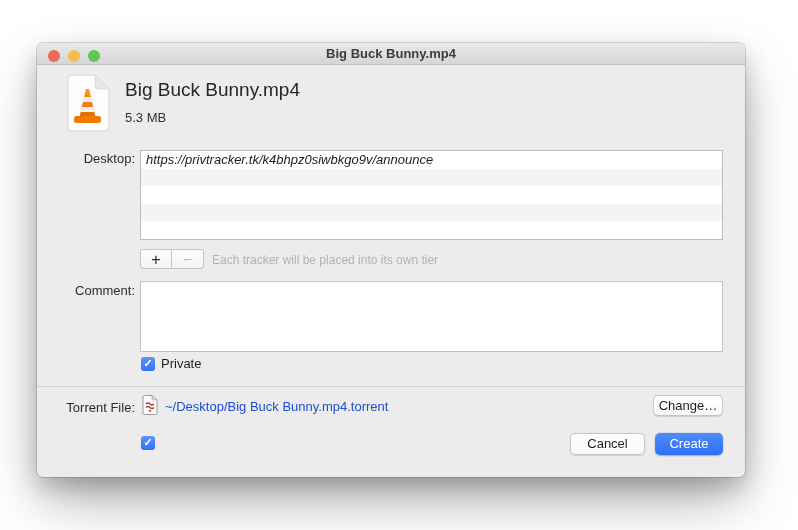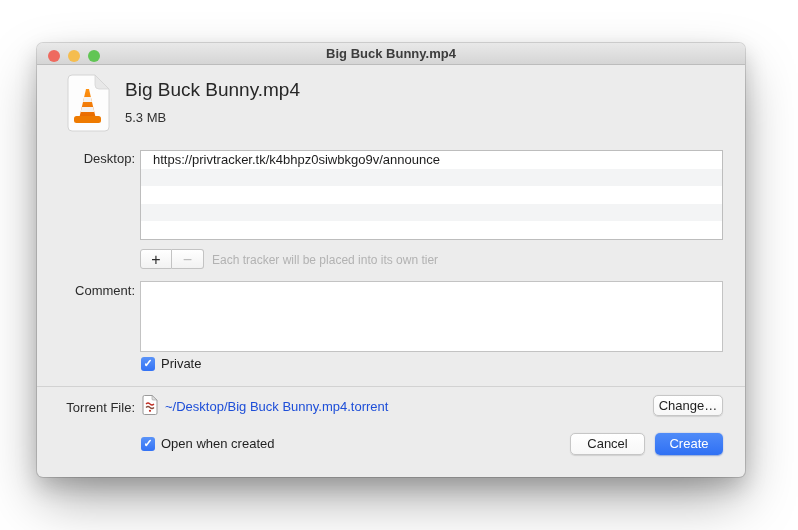--- a/index.html
+++ b/index.html
@@ -35,21 +35,21 @@
 
   
   .form-label { position:absolute; width:95px; text-align:right; font-size:13px; color:#2b2b2b; }
 
   
   .tracker-list {
     position:absolute; left:103px; top:107px; width:583px; height:90px;
     background:#ffffff; border:1px solid #bdbdbd; overflow:hidden;
   }
   .tracker-row { height:17.6px; line-height:17.6px; font-size:13px; color:#1d1d1d;
-    padding-left:12px; white-space:nowrap; overflow:hidden; }
+    padding-left:5px; white-space:nowrap; overflow:hidden;font-style:italic; }
   .tracker-row.stripe { background:#f3f4f5; }
 
   .segmented { position:absolute; left:103px; top:206px; display:flex; }
   .seg-btn {
     width:32px; height:20px; background:linear-gradient(#ffffff,#f2f2f2);
     border:1px solid #c3c3c3; font-size:16px; line-height:17px; text-align:center;
     color:#2b2b2b; cursor:default;
   }
   .seg-btn.first { border-radius:3px 0 0 3px; }
   .seg-btn.last  { border-radius:0 3px 3px 0; border-left:none; color:#b9b9b9; }
@@ -159,19 +159,18 @@
       <path d="M10 0.5 L15 5 H11 a1 1 0 0 1 -1 -1 Z" fill="#e0e0e0" stroke="#9a9a9a" stroke-width="0.6"></path>
       <path d="M4 9 q2 -2 4 0 t4 0" stroke="#c03026" stroke-width="1.2" fill="none"></path>
       <path d="M4 12.5 q2 -2 4 0 t4 0" stroke="#8a4a3a" stroke-width="1.2" fill="none"></path>
       <circle cx="8" cy="15.8" r="1.1" fill="#c03026"></circle>
     </svg>
     <div class="torrent-path">~/Desktop/Big Buck Bunny.mp4.torrent</div>
     <button class="push-btn btn-change">Change…</button>
 
     <div class="check-row" style="left:104px; top:393px;">
       <span class="checkbox checked">✓</span>
-      <span class="check-label">Open when created</span>
     </div>
     <button class="push-btn btn-cancel">Cancel</button>
     <button class="push-btn btn-create">Create</button>
 
   </div>
 </div>
 
 </body></html>

